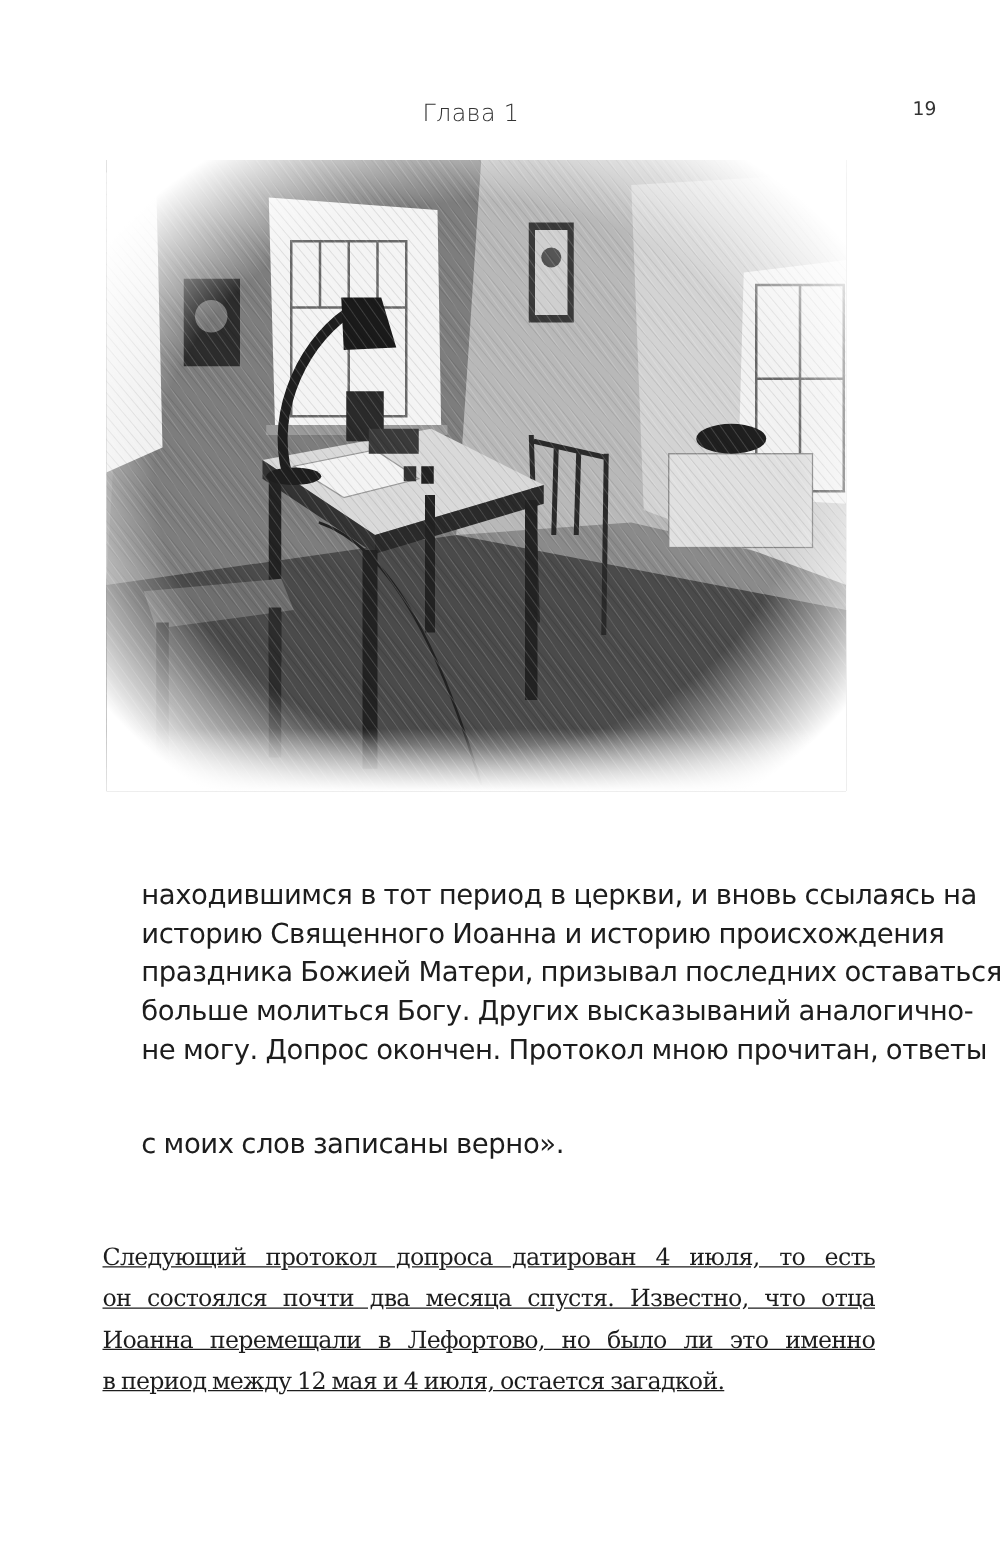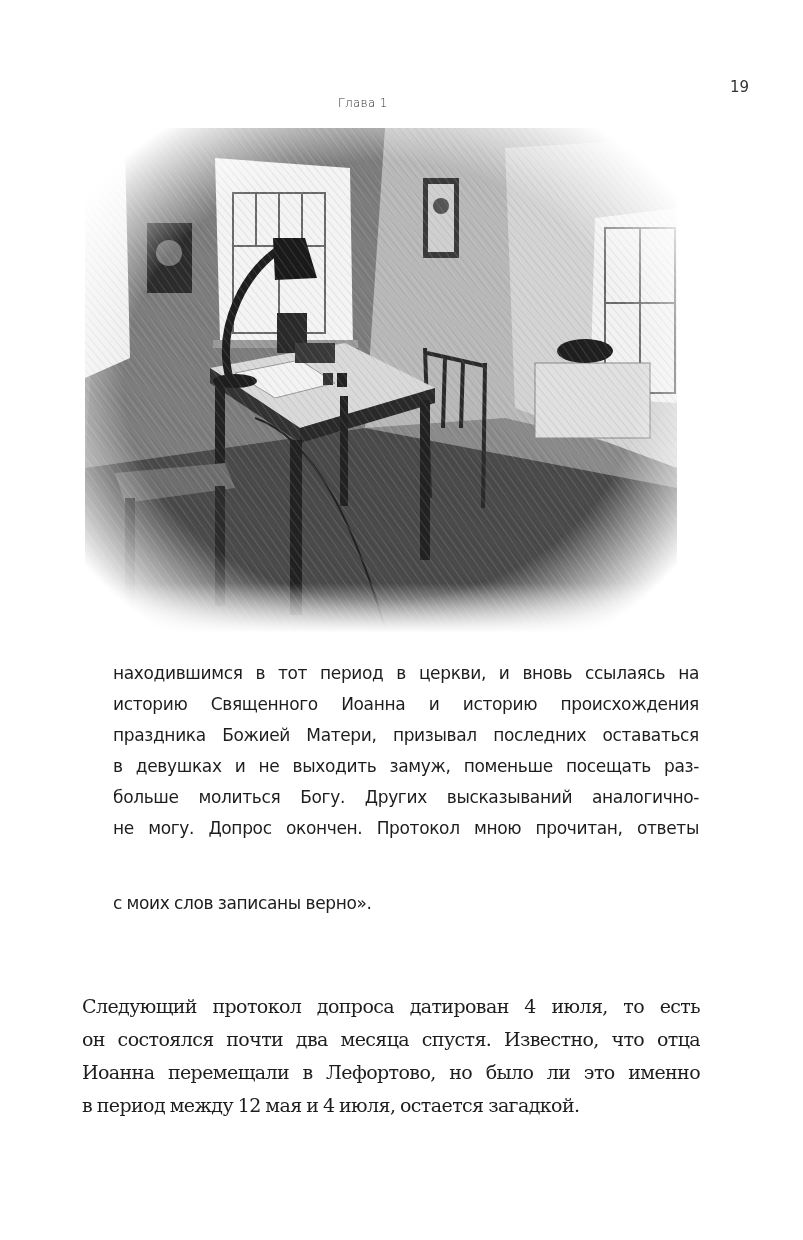--- a/index.html
+++ b/index.html
@@ -1,23 +1,23 @@
 <!DOCTYPE html>
 <html><head>
 <meta charset="utf-8">
 <style>
   html, body { margin:0; padding:0; background:#fff; }
   body { width:803px; height:1240px; position:relative; overflow:hidden; color:#1d1d1d; }
-  .running-head { position:absolute; top:96px; left:338px; font-family:"DejaVu Sans", sans-serif; font-size:12px; color:#333; letter-spacing:0.3px; font-weight:300; }
+  .running-head { position:absolute; top:80px; left:338px; font-family:"DejaVu Sans", sans-serif; font-size:19px; color:#333; letter-spacing:0.3px; font-weight:300; }
   .page-num { position:absolute; top:78px; left:730px; font-family:"DejaVu Sans", sans-serif; font-size:15px; color:#333; }
   .illustration { position:absolute; left:85px; top:128px; width:592px; height:505px; }
-  .quote { position:absolute; left:113px; top:658px; width:586px; font-family:"DejaVu Sans", sans-serif; font-size:17px; line-height:31px; color:#1d1d1d; letter-spacing:-0.35px; word-spacing:-0.5px; }
+  .quote { position:absolute; left:113px; top:701px; width:586px; font-family:"DejaVu Sans", sans-serif; font-size:22px; line-height:31px; color:#1d1d1d; letter-spacing:-0.35px; word-spacing:-0.5px; }
   .quote .ln { display:block; white-space:nowrap; text-align:justify; text-align-last:justify; }
   .quote .ln.last { text-align-last:left;margin-top:44px; }
-  .body-text { position:absolute; left:82px; top:990px; width:618px; font-family:"DejaVu Serif", serif; font-size:19px; line-height:33px; color:#1d1d1d; letter-spacing:-0.6px; word-spacing:-0.8px; }
+  .body-text { position:absolute; left:82px; top:990px; width:618px; font-family:"DejaVu Serif", serif; font-size:19px; line-height:33px; color:#1d1d1d; letter-spacing:-0.6px; word-spacing:-0.8px;text-decoration:underline; }
   .body-text .ln { display:block; white-space:nowrap; text-align:justify; text-align-last:justify; }
   .body-text .ln.last { text-align-last:left; }
 </style>
 </head>
 <body>
 
 <div class="running-head">Глава 1</div>
 <div class="page-num">19</div>
 
 <div class="illustration">
@@ -116,21 +116,20 @@
 
     <rect x="0" y="0" width="592" height="505" fill="url(#vig)"></rect>
     <rect x="0" y="455" width="592" height="50" fill="url(#fadeB)"></rect>
   </svg>
 </div>
 
 <div class="quote">
   <span class="ln">находившимся в тот период в церкви, и вновь ссылаясь на</span>
   <span class="ln">историю Священного Иоанна и историю происхождения</span>
   <span class="ln">праздника Божией Матери, призывал последних оставаться</span>
-  <span class="ln">в девушках и не выходить замуж, поменьше посещать раз-</span>
   <span class="ln">больше молиться Богу. Других высказываний аналогично-</span>
   <span class="ln">не могу. Допрос окончен. Протокол мною прочитан, ответы</span>
   <span class="ln last">с моих слов записаны верно».</span>
 </div>
 
 <div class="body-text">
   <span class="ln">Следующий протокол допроса датирован 4 июля, то есть</span>
   <span class="ln">он состоялся почти два месяца спустя. Известно, что отца</span>
   <span class="ln">Иоанна перемещали в Лефортово, но было ли это именно</span>
   <span class="ln last">в период между 12 мая и 4 июля, остается загадкой.</span>

